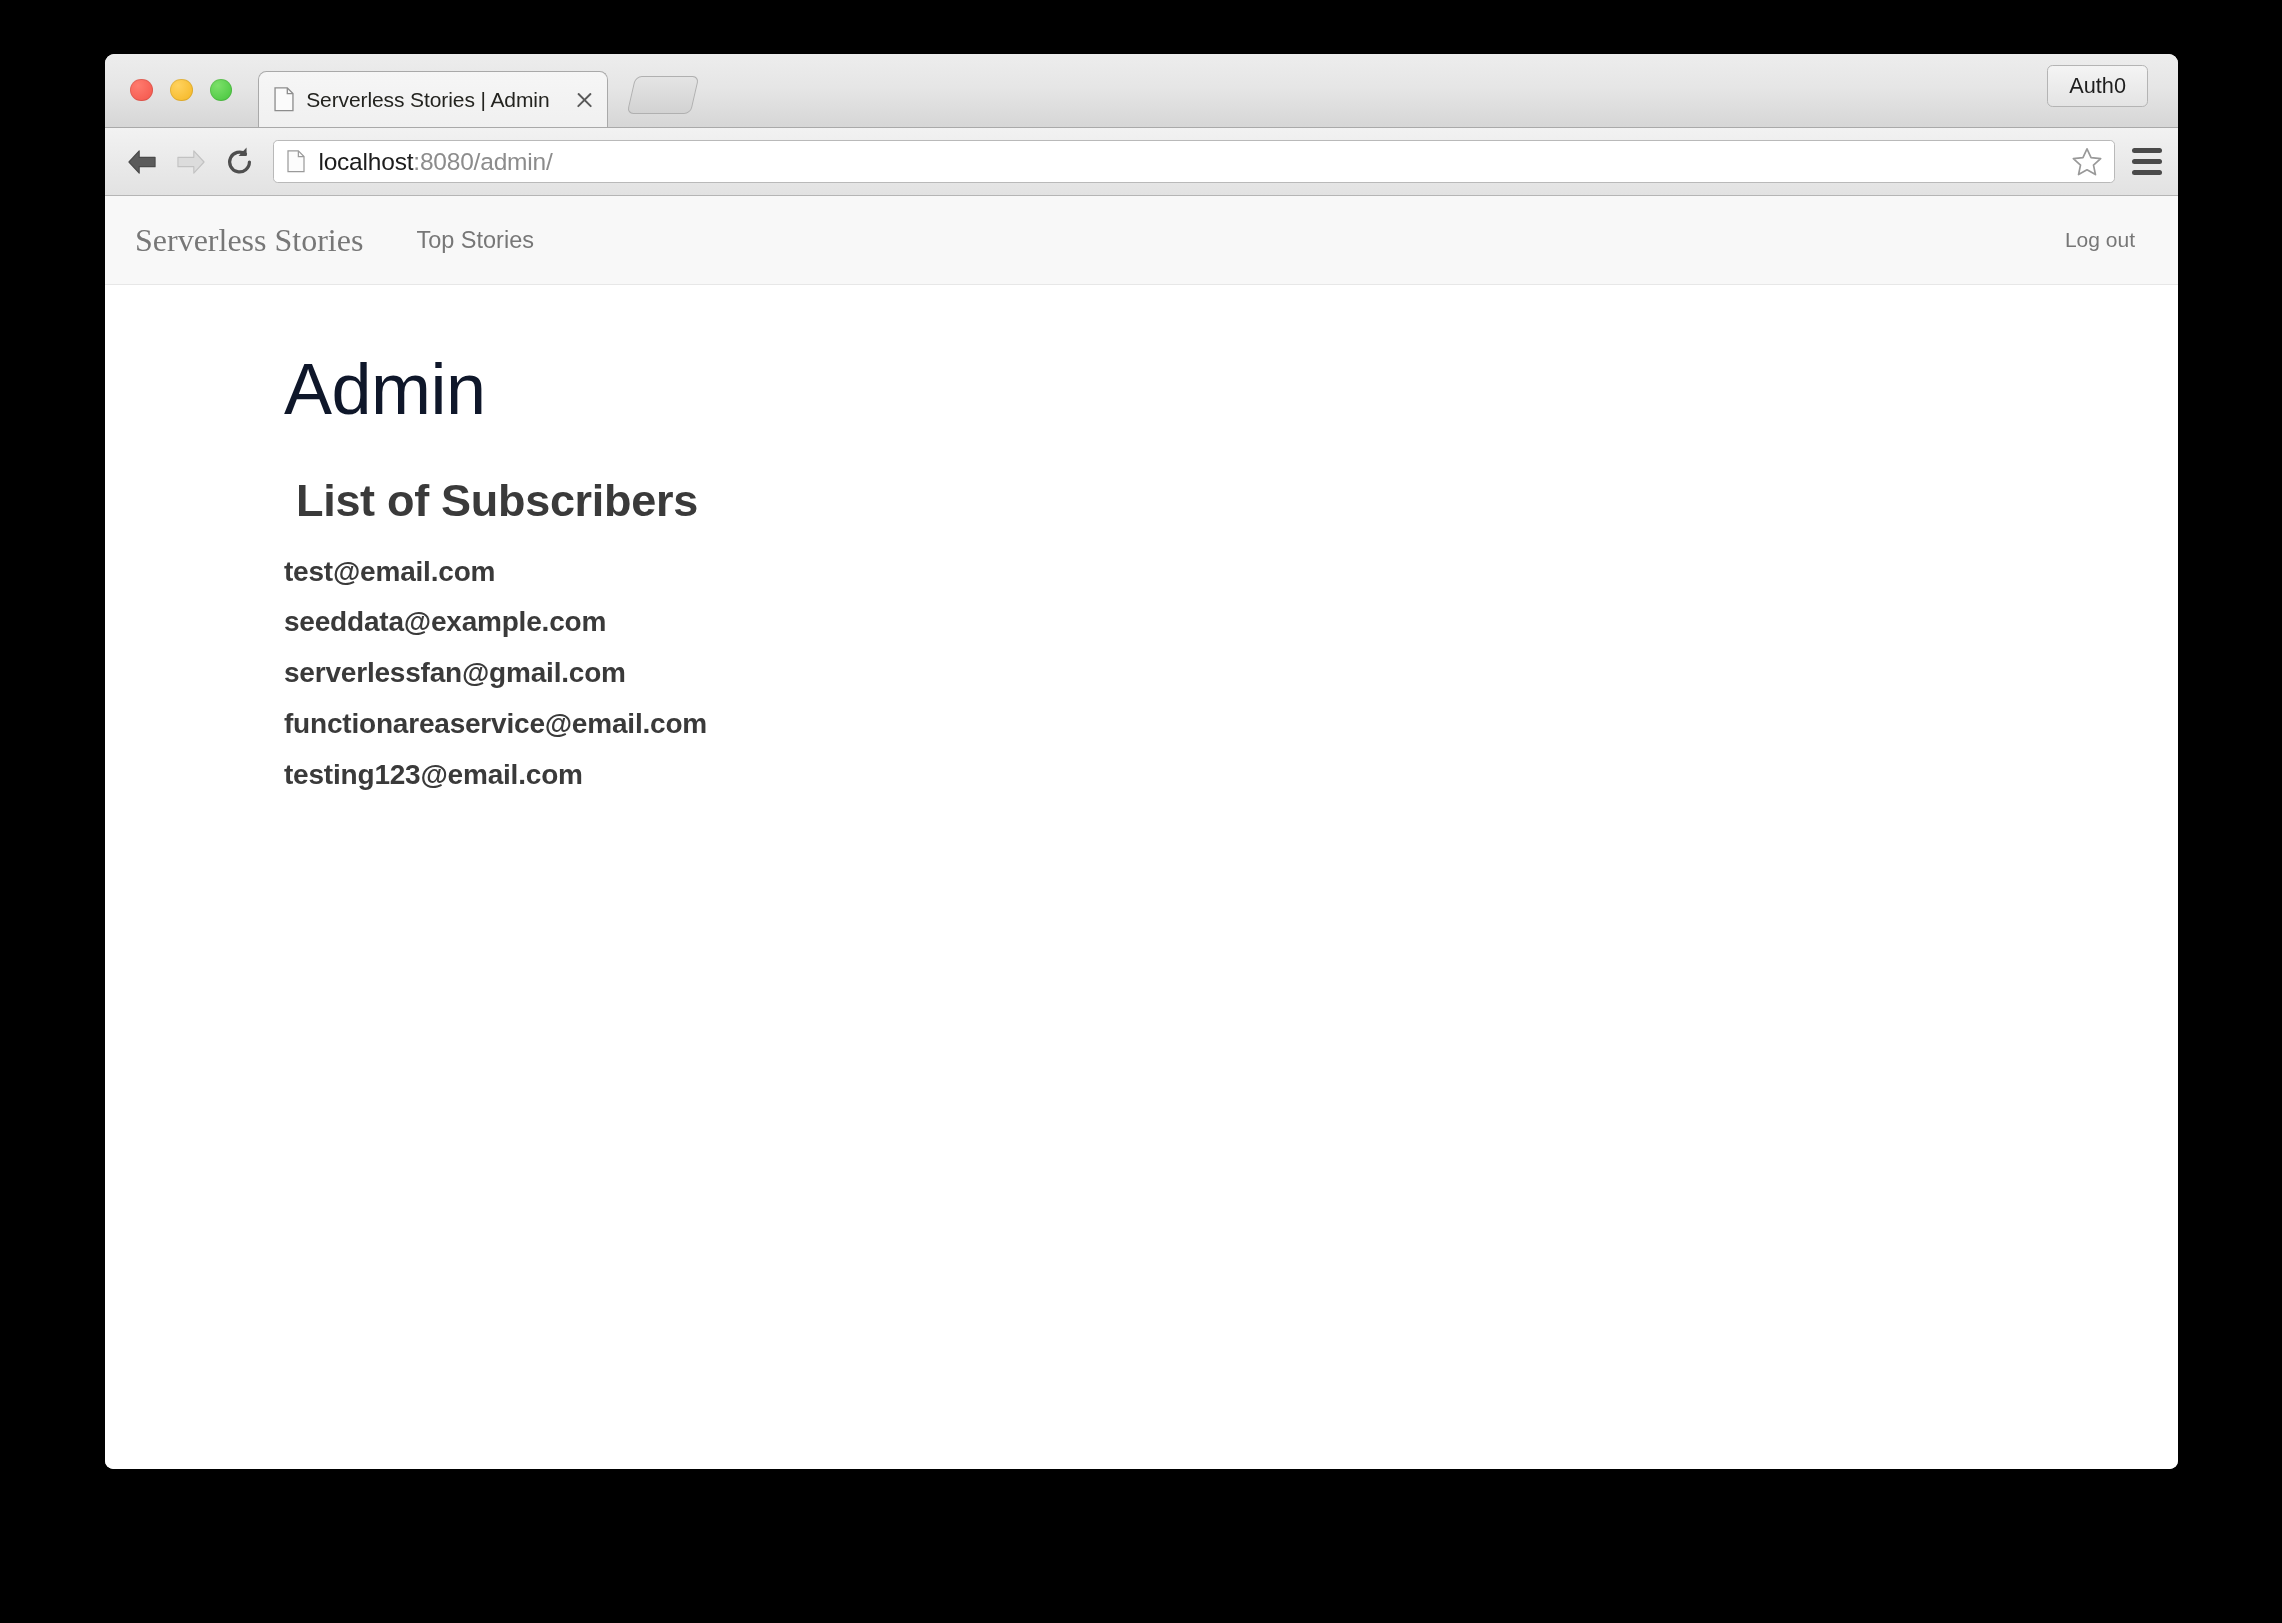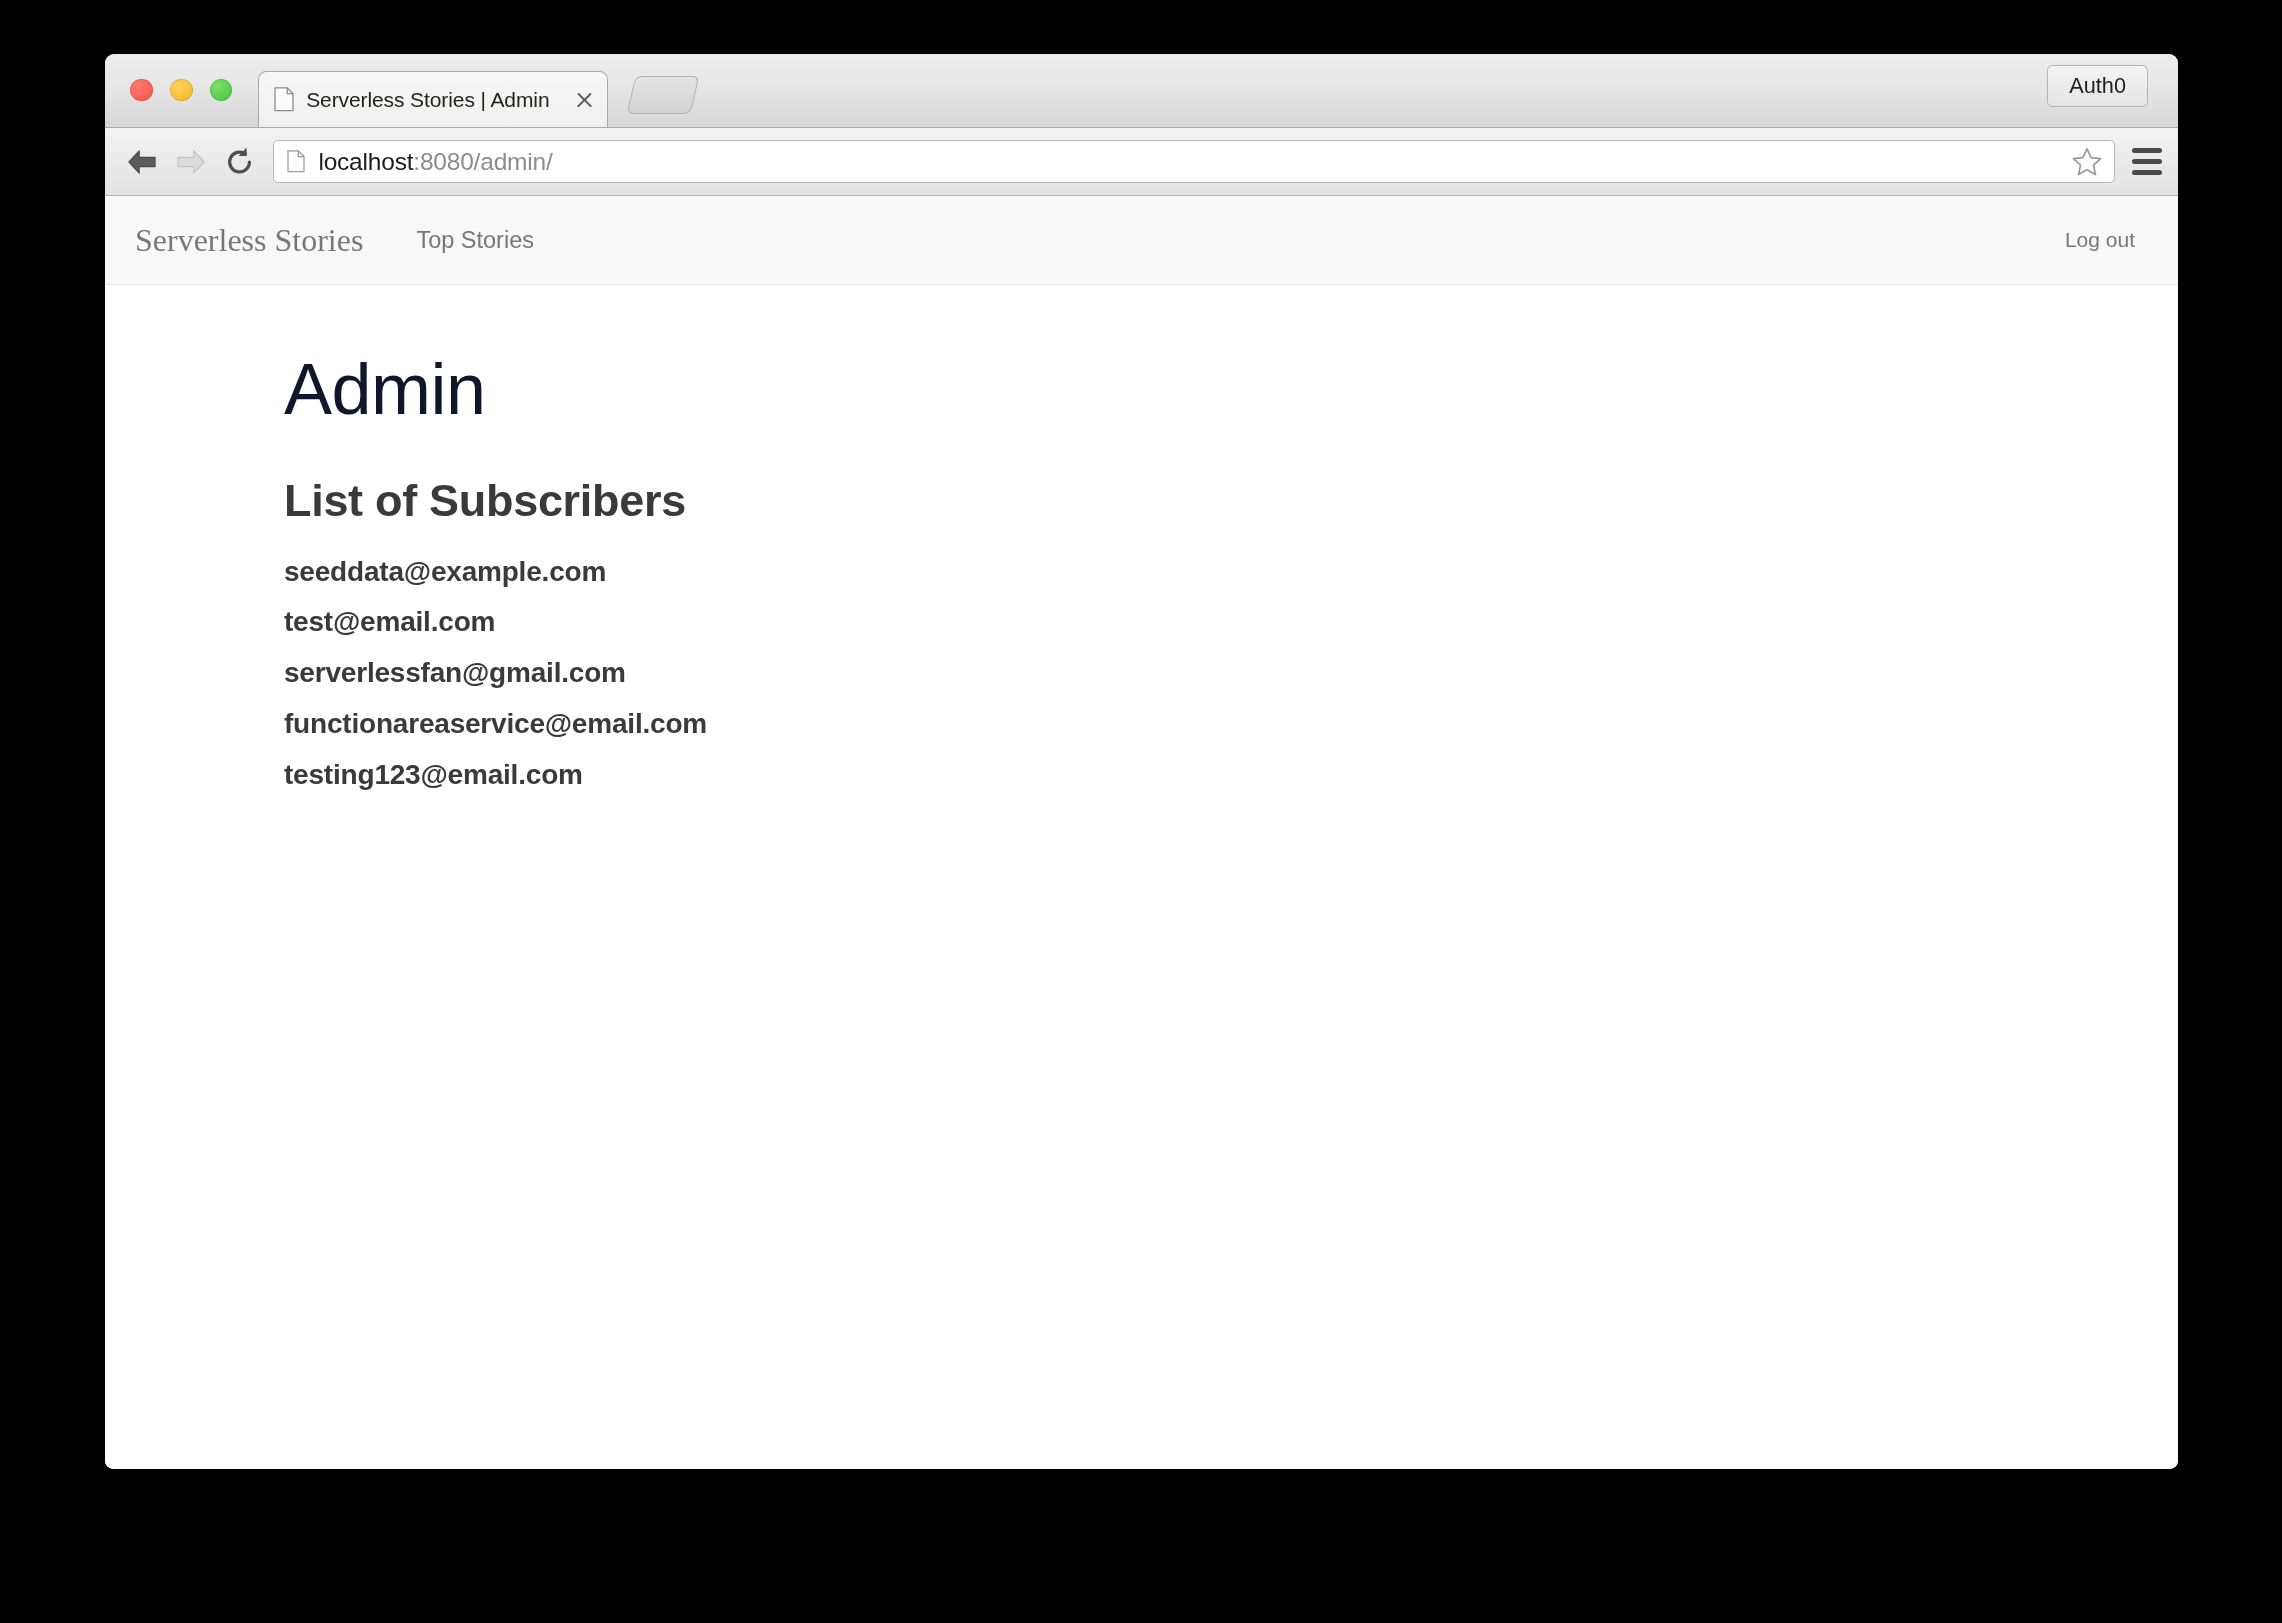--- a/index.html
+++ b/index.html
@@ -218,21 +218,21 @@
     font-weight: 400;
     color: #0f172a;
     margin: 0 0 51px 0;
     letter-spacing: -0.5px;
     line-height: 1;
   }
   .section-title {
     font-size: 45px;
     font-weight: 700;
     color: #3a3a3a;
-    margin: 0 0 21px 0;
+    margin: 0 0 21px 12px;
     letter-spacing: -0.3px;
     line-height: 1.1;
   }
   .subscriber-list { list-style: none; margin: 0; padding: 0; }
   .subscriber-item {
     font-size: 28px;
     font-weight: 700;
     color: #3a3a3a;
     line-height: 1.82;
     letter-spacing: -0.2px;
@@ -304,22 +304,22 @@
     <span class="brand">Serverless Stories</span>
     <span class="nav-link">Top Stories</span>
     <span class="navbar-spacer"></span>
     <span class="nav-link-right">Log out</span>
   </div>
 
   <div class="content">
     <h1 class="page-title">Admin</h1>
     <h2 class="section-title">List of Subscribers</h2>
     <ul class="subscriber-list">
+      <li class="subscriber-item">test@email.com</li>
       <li class="subscriber-item">seeddata@example.com</li>
-      <li class="subscriber-item">test@email.com</li>
       <li class="subscriber-item">serverlessfan@gmail.com</li>
       <li class="subscriber-item">functionareaservice@email.com</li>
       <li class="subscriber-item">testing123@email.com</li>
     </ul>
   </div>
 
 </div>
 
 
 </body></html>

